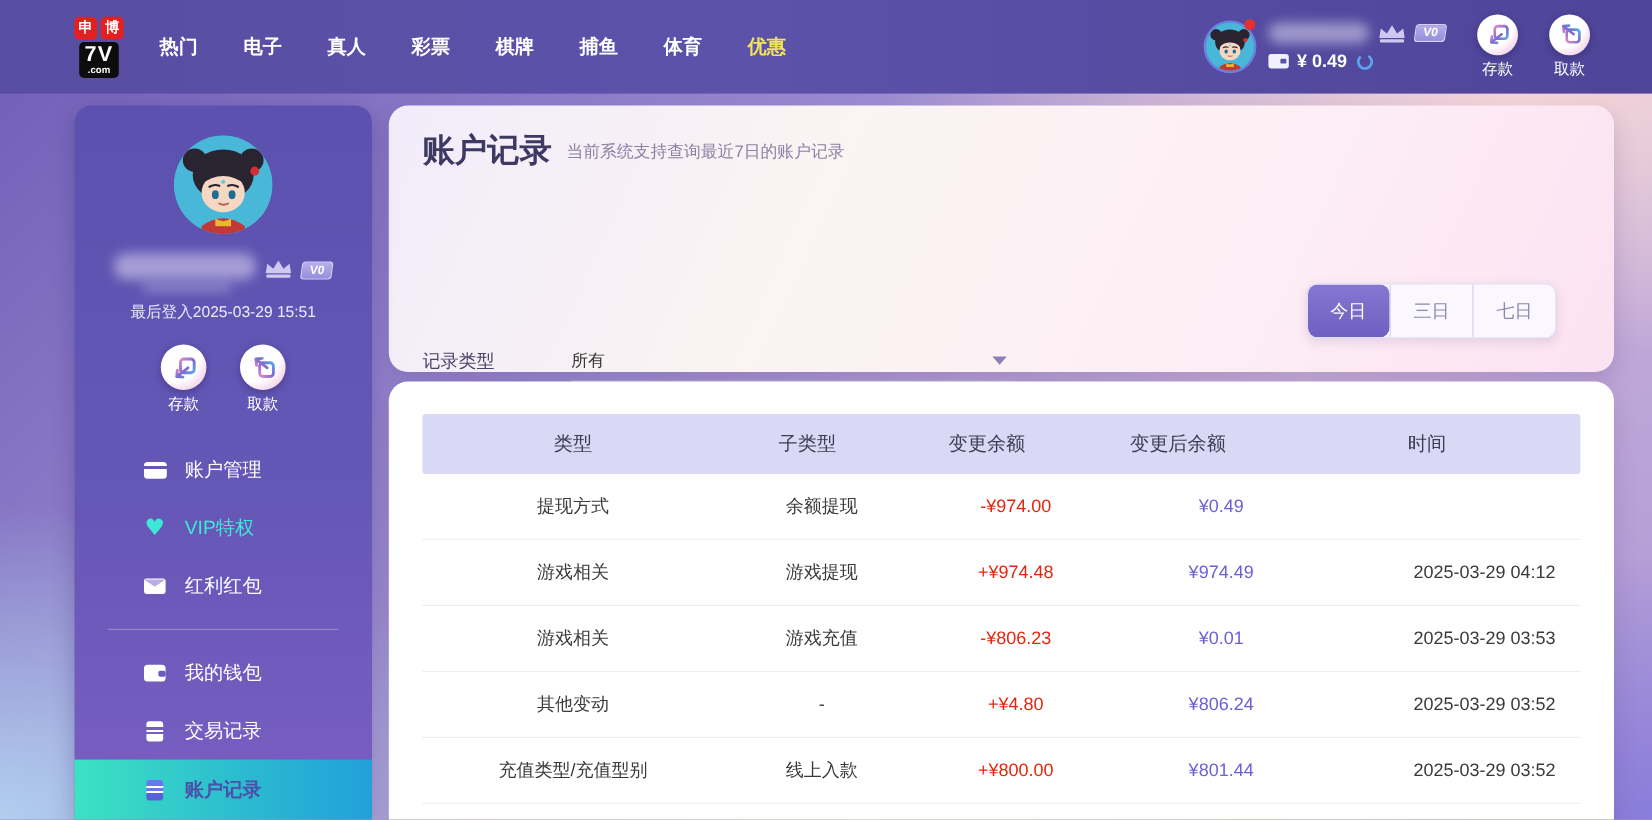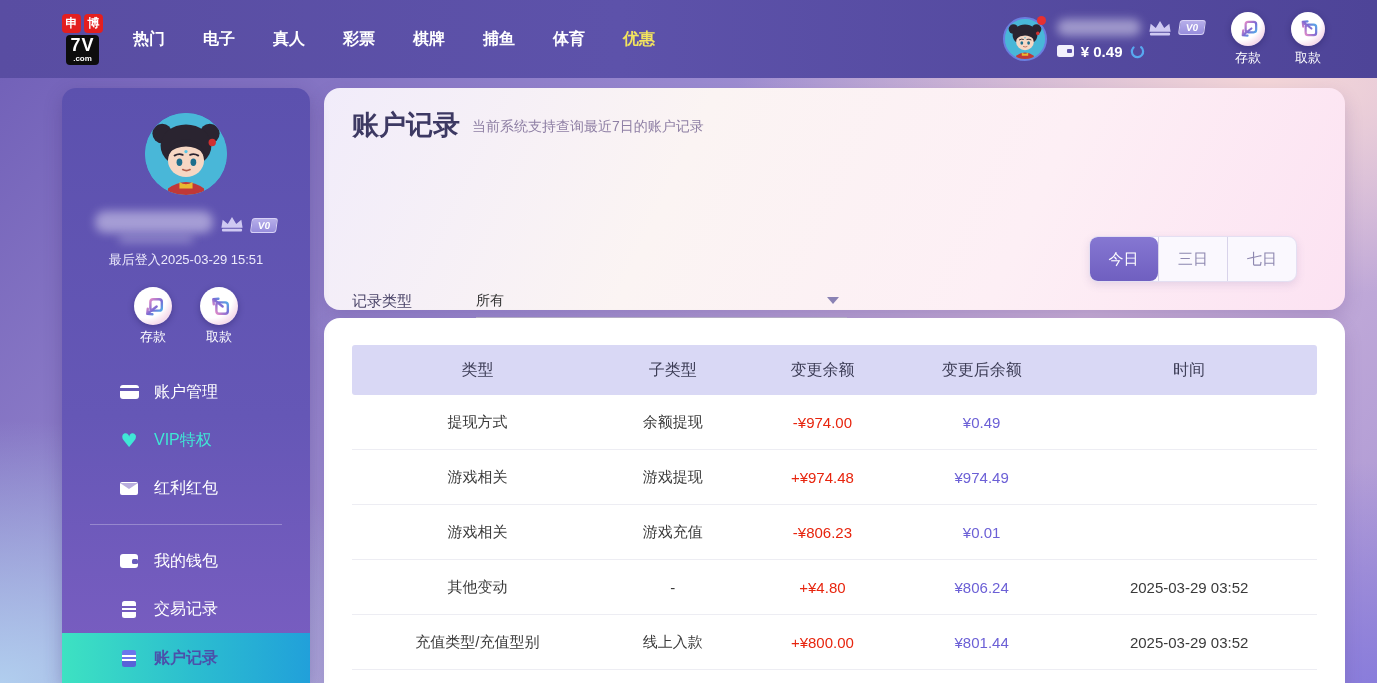--- a/index.html
+++ b/index.html
@@ -138,21 +138,21 @@
     border-radius:8px; margin-left:-1px; }
 
   
   .table-panel {
     position:absolute; top:318px; left:324px; width:1021px; height:380px; border-radius:16px;
     background:#ffffff; box-shadow:0 8px 18px rgba(90,60,130,0.2); padding:27px 28px 0; z-index:3;
   }
   .grid5 { display:grid; grid-template-columns:26% 14.5% 16.5% 16.5% 26.5%; }
   .thead { height:50px; background:#d9d8f5; border-radius:3px; align-items:center; }
   .hcell { text-align:center; font-size:16px; color:#3c3c55; font-weight:500; }
-  .trow { height:55px; align-items:center; border-bottom:1px solid #ededf3; }
+  .trow { height:55px; align-items:center; border-bottom:1px solid #ededf3;gap:12px; }
   .cell { text-align:center; font-size:15px; color:#3a3a3a; }
   .c-amount { color:#e7250e; }
   .c-balance { color:#6c60d6; }
 </style>
 </head>
 <body>
 
 <svg width="0" height="0" style="position:absolute">
   <defs>
     <linearGradient id="icg" x1="0" y1="0" x2="1" y2="1">
@@ -383,26 +383,28 @@
         <span class="cell">提现方式</span>
         <span class="cell">余额提现</span>
         <span class="cell c-amount">-¥974.00</span>
         <span class="cell c-balance">¥0.49</span>
       </div>
       <div class="trow grid5">
         <span class="cell">游戏相关</span>
         <span class="cell">游戏提现</span>
         <span class="cell c-amount">+¥974.48</span>
         <span class="cell c-balance">¥974.49</span>
+        <span class="cell">2025-03-29 04:12</span>
       </div>
       <div class="trow grid5">
         <span class="cell">游戏相关</span>
         <span class="cell">游戏充值</span>
         <span class="cell c-amount">-¥806.23</span>
         <span class="cell c-balance">¥0.01</span>
+        <span class="cell">2025-03-29 03:53</span>
       </div>
       <div class="trow grid5">
         <span class="cell">其他变动</span>
         <span class="cell">-</span>
         <span class="cell c-amount">+¥4.80</span>
         <span class="cell c-balance">¥806.24</span>
         <span class="cell">2025-03-29 03:52</span>
       </div>
       <div class="trow grid5">
         <span class="cell">充值类型/充值型别</span>

